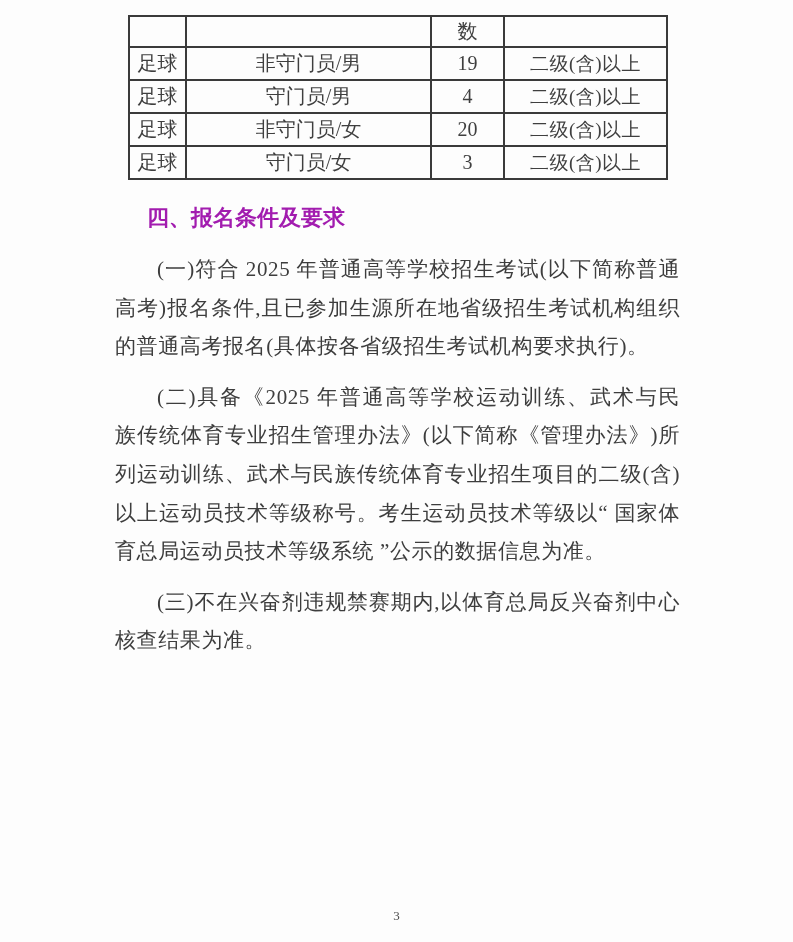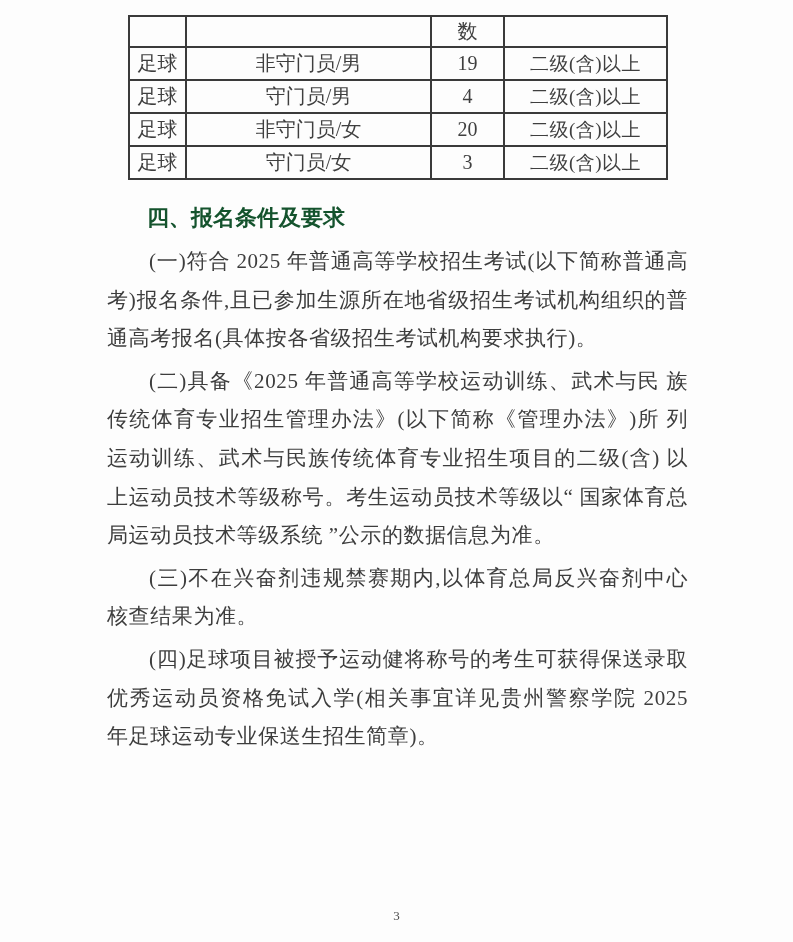--- a/index.html
+++ b/index.html
@@ -43,25 +43,25 @@
     position: absolute;
     left: 103px;
     top: 197px;
     width: 589px;
   }
   .section-heading {
     margin: 0 0 0 2em;
     font-size: 22px;
     font-weight: bold;
     line-height: 41px;
-    color: #14532d;
+    color: #a21caf;
     font-family: "Liberation Sans", "DejaVu Sans", sans-serif;
   }
   .para {
-    margin: 4px;
+    margin: 12px;
     font-size: 21px;
     line-height: 38.6px;
     letter-spacing: 0.6px;
     text-indent: 2em;
     text-align: justify;
     color: #3d3d3d;
   }
   
   .page-number {
     position: absolute;
@@ -118,18 +118,17 @@
         <td class="grade">二级(含)以上</td>
       </tr>
     </tbody>
   </table>
 
   <div class="content">
     <h2 class="section-heading">四、报名条件及要求</h2>
     <p class="para">(一)符合 2025 年普通高等学校招生考试(以下简称普通高考)报名条件,且已参加生源所在地省级招生考试机构组织的普通高考报名(具体按各省级招生考试机构要求执行)。</p>
     <p class="para">(二)具备《2025 年普通高等学校运动训练、武术与民 族传统体育专业招生管理办法》(以下简称《管理办法》)所 列运动训练、武术与民族传统体育专业招生项目的二级(含) 以上运动员技术等级称号。考生运动员技术等级以“ 国家体育总局运动员技术等级系统 ”公示的数据信息为准。</p>
     <p class="para">(三)不在兴奋剂违规禁赛期内,以体育总局反兴奋剂中心核查结果为准。</p>
-    <p class="para">(四)足球项目被授予运动健将称号的考生可获得保送录取优秀运动员资格免试入学(相关事宜详见贵州警察学院 2025 年足球运动专业保送生招生简章)。</p>
   </div>
 
   <div class="page-number">3</div>
 
 </div>
 
 </body></html>

